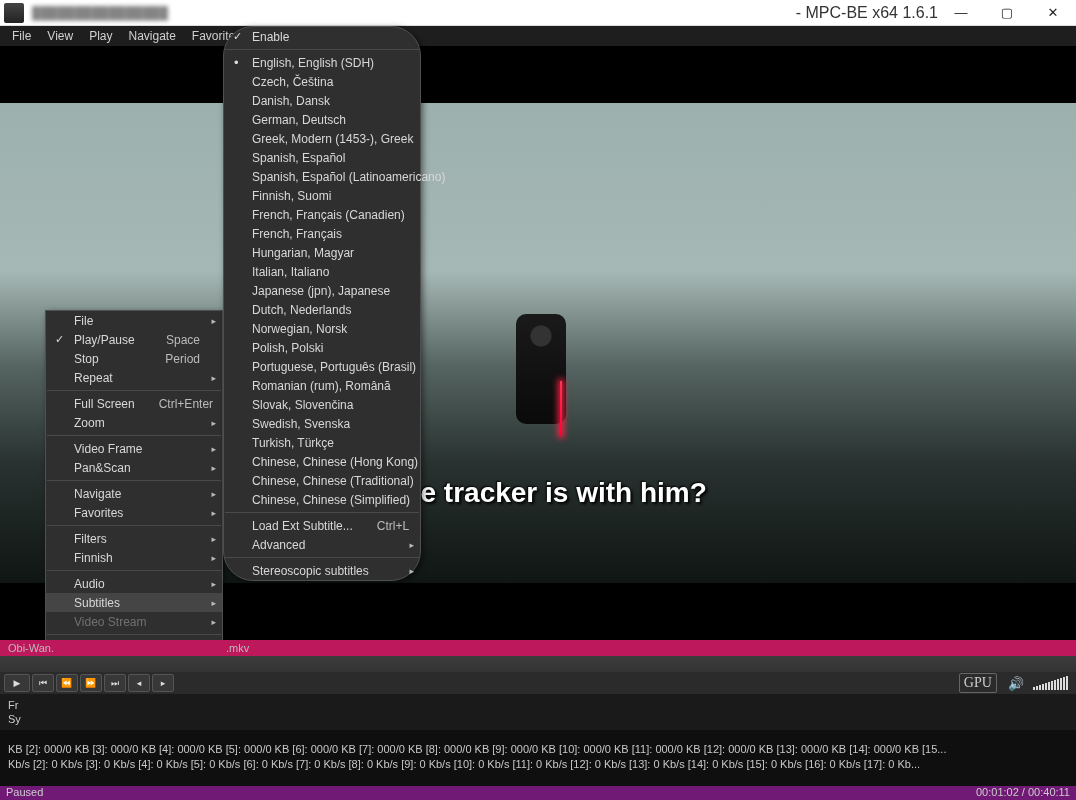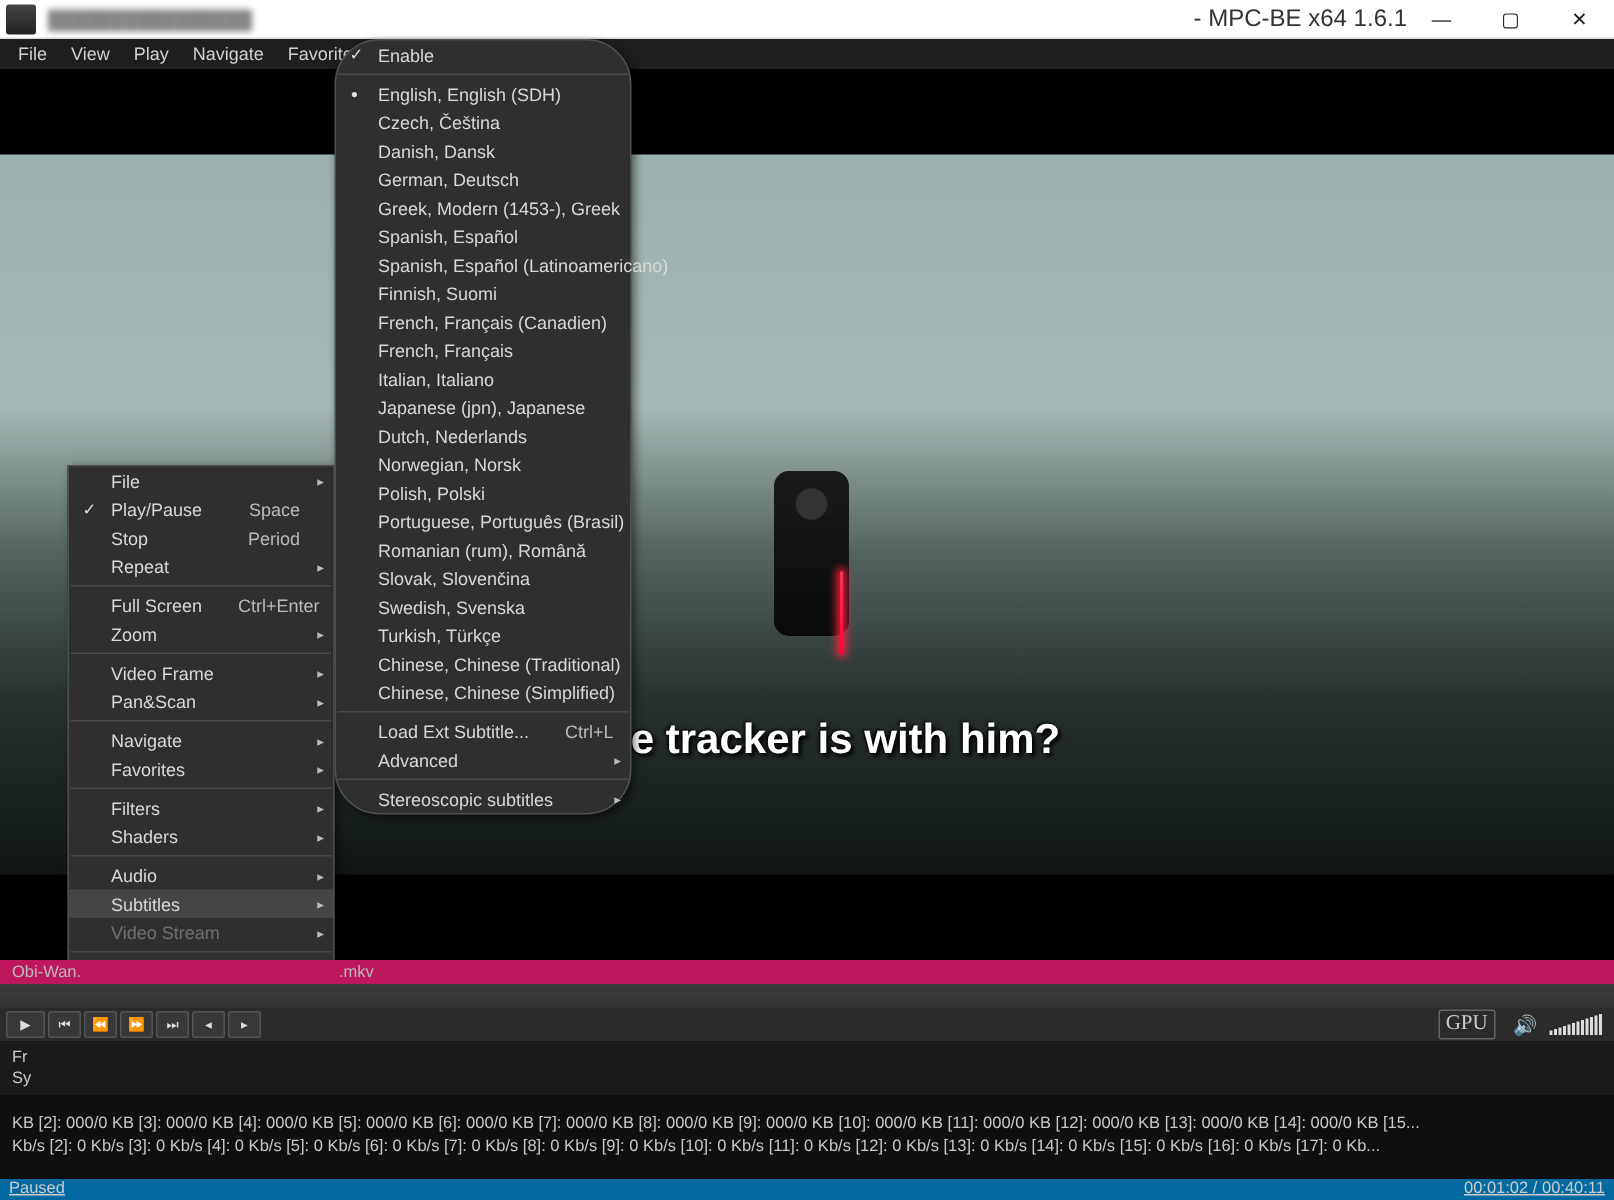--- a/index.html
+++ b/index.html
@@ -41,21 +41,21 @@
 .ctrl-btn.play { width: 26px; }
 .controls .spacer { flex: 1; }
 .gpu-badge { font-size: 14px; color: #ccc; border: 1px solid #666; padding: 1px 4px; border-radius: 2px; font-family: Liberation Serif, serif; }
 .vol-icon { font-size: 13px; color: #ddd; margin: 0 6px 0 10px; }
 .vol-bars { display: flex; align-items: flex-end; gap: 1px; height: 14px; margin-right: 4px; }
 .vol-bars span { width: 2px; background: #dcdcdc; }
 
 .info1 { position: absolute; bottom: 70px; left: 0; right: 0; height: 36px; background: #1a1a1a; font-size: 11px; color: #ccc; padding: 4px 8px; line-height: 14px; }
 .info2 { position: absolute; bottom: 14px; left: 0; right: 0; height: 56px; background: #0f0f0f; font-size: 11px; color: #c8c8c8; padding: 12px 8px 4px; line-height: 15px; white-space: nowrap; overflow: hidden; }
 .info2 .line { overflow: hidden; text-overflow: clip; }
-.bottom-status { position: absolute; bottom: 0; left: 0; right: 0; height: 14px; background: #0369a1; font-size: 11px; color: #ccc; display: flex; padding: 0 6px; text-decoration: underline; }
+.bottom-status { position: absolute; bottom: 0; left: 0; right: 0; height: 14px; background: #701a75; font-size: 11px; color: #ccc; display: flex; padding: 0 6px; }
 .bottom-status .time { margin-left: auto; }
 </style>
 </head>
 <body>
 
 <div class="titlebar">
   <div class="icon"></div>
   <span class="title">████████████████</span>
   <span class="suffix"> - MPC-BE x64 1.6.1</span>
   <div class="winbtns">
@@ -117,21 +117,21 @@
       <span>Navigate</span>
     </div>
     <div class="cm-item has-sub">
       <span>Favorites</span>
     </div>
     <div class="cm-sep"></div>
     <div class="cm-item has-sub">
       <span>Filters</span>
     </div>
     <div class="cm-item has-sub">
-      <span>Shaders</span>
+      <span>Finnish</span>
     </div>
     <div class="cm-sep"></div>
     <div class="cm-item has-sub">
       <span>Audio</span>
     </div>
     <div class="cm-item has-sub highlight">
       <span>Subtitles</span>
     </div>
     <div class="cm-item has-sub disabled">
       <span>Video Stream</span>
@@ -196,20 +196,23 @@
     <div class="cm-item">
       <span>Finnish, Suomi</span>
     </div>
     <div class="cm-item">
       <span>French, Français (Canadien)</span>
     </div>
     <div class="cm-item">
       <span>French, Français</span>
     </div>
     <div class="cm-item">
+      <span>Hungarian, Magyar</span>
+    </div>
+    <div class="cm-item">
       <span>Italian, Italiano</span>
     </div>
     <div class="cm-item">
       <span>Japanese (jpn), Japanese</span>
     </div>
     <div class="cm-item">
       <span>Dutch, Nederlands</span>
     </div>
     <div class="cm-item">
       <span>Norwegian, Norsk</span>
@@ -224,20 +227,23 @@
       <span>Romanian (rum), Română</span>
     </div>
     <div class="cm-item">
       <span>Slovak, Slovenčina</span>
     </div>
     <div class="cm-item">
       <span>Swedish, Svenska</span>
     </div>
     <div class="cm-item">
       <span>Turkish, Türkçe</span>
+    </div>
+    <div class="cm-item">
+      <span>Chinese, Chinese (Hong Kong)</span>
     </div>
     <div class="cm-item">
       <span>Chinese, Chinese (Traditional)</span>
     </div>
     <div class="cm-item">
       <span>Chinese, Chinese (Simplified)</span>
     </div>
     <div class="cm-sep"></div>
     <div class="cm-item">
       <span>Load Ext Subtitle...</span>

